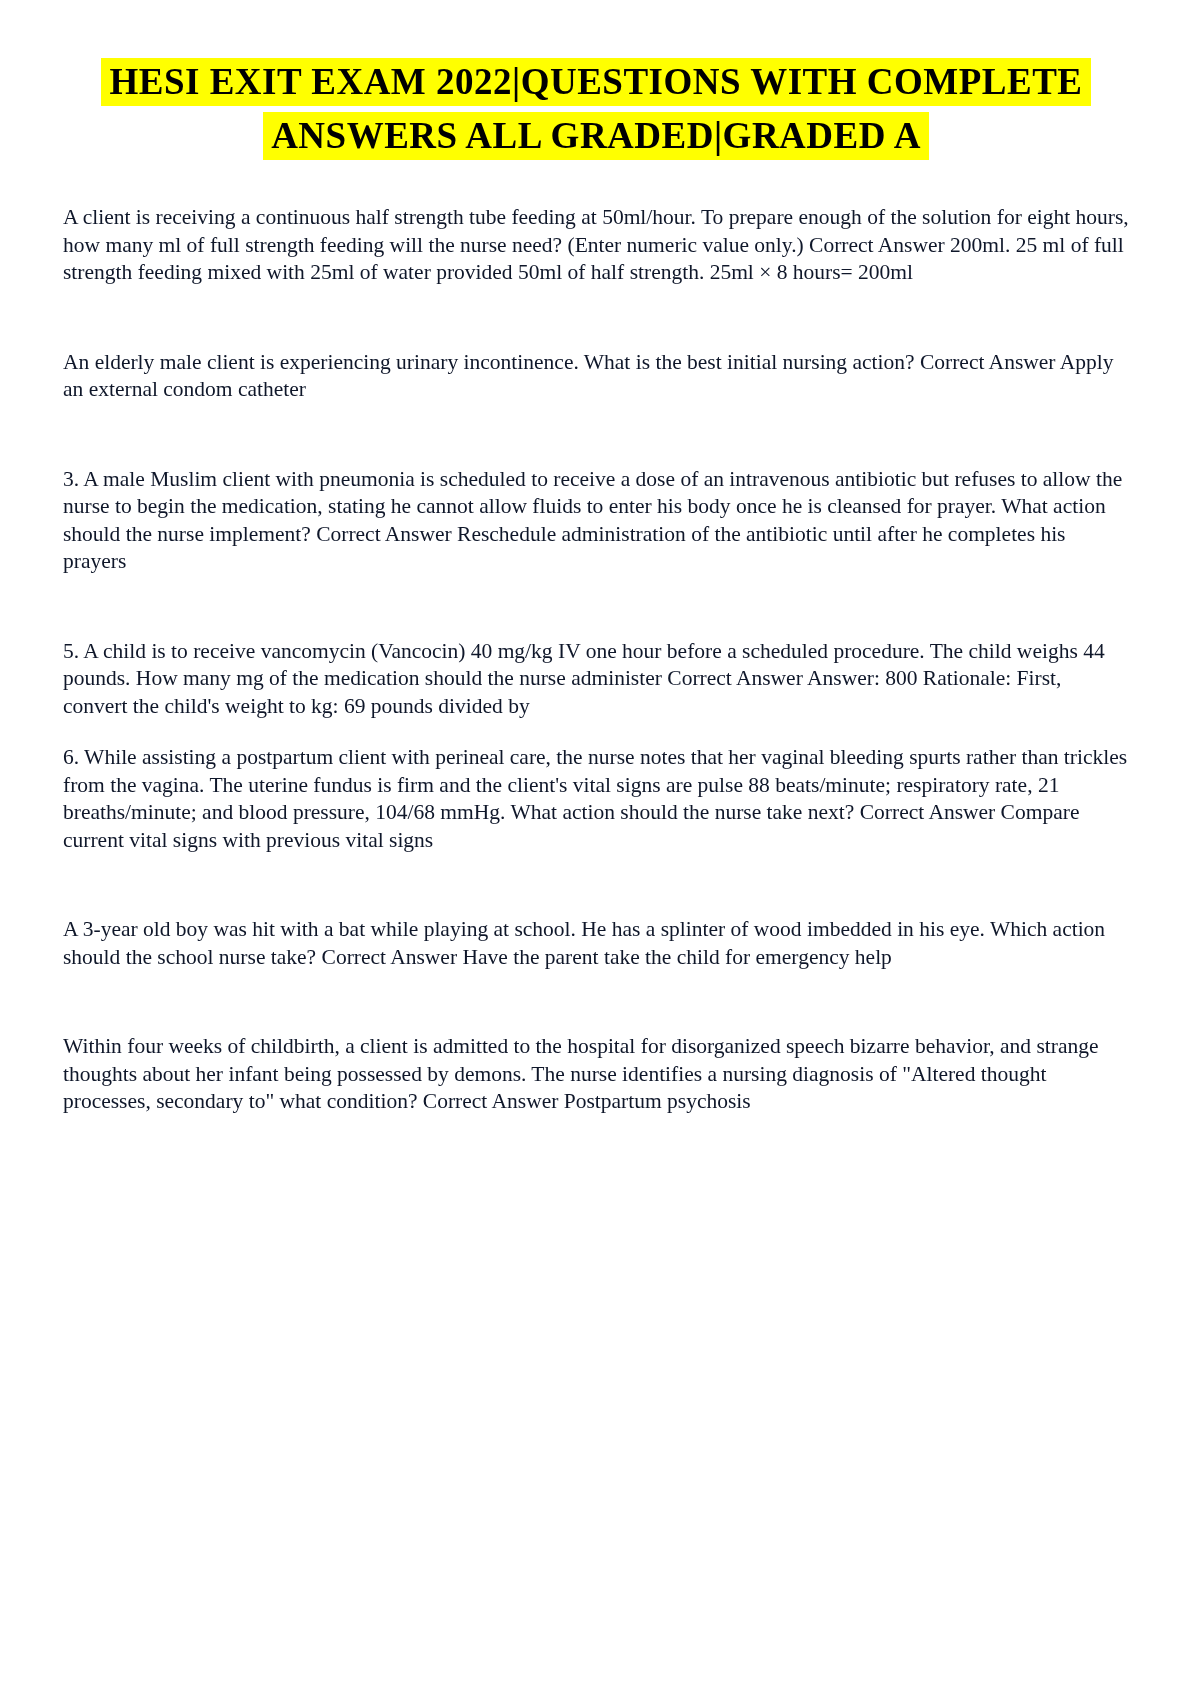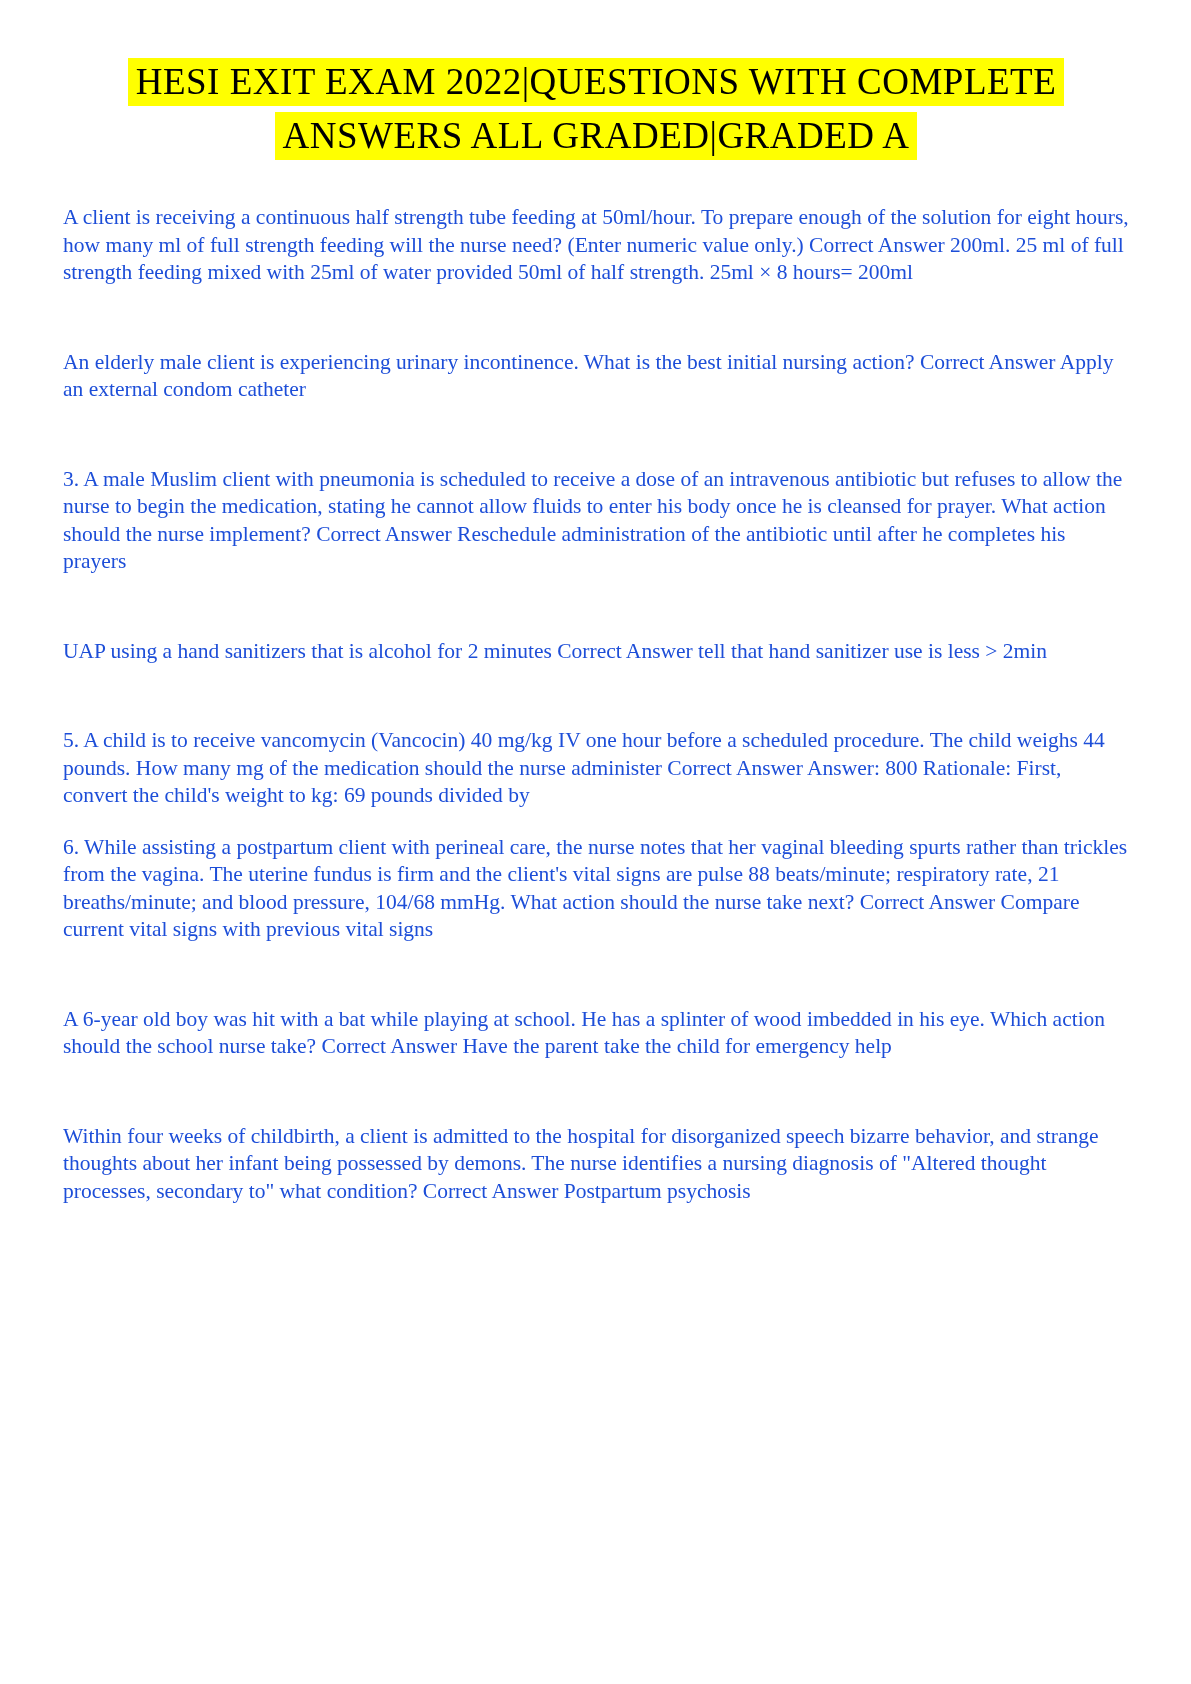--- a/index.html
+++ b/index.html
@@ -20,31 +20,31 @@
     text-align: center;
     margin-bottom: 38px;
   }
   .title-line {
     line-height: 46px;
   }
   .title-line .hl {
     display: inline-block;
     background: #ffff00;
     color: #000000;
-    font-weight: 400;
+    font-weight: 700;
     font-size: 37px;
     line-height: 45px;
     padding: 1px 8px 2px 8px;
     letter-spacing: 0.5px;
     white-space: nowrap;
   }
   .body-text p {
     font-size: 21.5px;
     line-height: 27.5px;
-    color: #1d4ed8;
+    color: #0f172a;
     margin-bottom: 62px;
     text-align: left;
   }
   .body-text p.tight {
     margin-bottom: 24px;
   }
 </style>
 </head>
 <body>
 
@@ -56,20 +56,19 @@
     </div>
     <div class="title-line">
       <span class="hl">ANSWERS ALL GRADED|GRADED A</span>
     </div>
   </div>
 
   <div class="body-text">
     <p>A client is receiving a continuous half strength tube feeding at 50ml/hour. To prepare enough of the solution for eight hours, how many ml of full strength feeding will the nurse need? (Enter numeric value only.) Correct Answer 200ml. 25 ml of full strength feeding mixed with 25ml of water provided 50ml of half strength. 25ml × 8 hours= 200ml</p>
     <p>An elderly male client is experiencing urinary incontinence. What is the best initial nursing action? Correct Answer Apply an external condom catheter</p>
     <p>3. A male Muslim client with pneumonia is scheduled to receive a dose of an intravenous antibiotic but refuses to allow the nurse to begin the medication, stating he cannot allow fluids to enter his body once he is cleansed for prayer. What action should the nurse implement? Correct Answer Reschedule administration of the antibiotic until after he completes his prayers</p>
-    <p>UAP using a hand sanitizers that is alcohol for 2 minutes Correct Answer tell that hand sanitizer use is less &gt; 2min</p>
     <p class="tight">5. A child is to receive vancomycin (Vancocin) 40 mg/kg IV one hour before a scheduled procedure. The child weighs 44 pounds. How many mg of the medication should the nurse administer Correct Answer Answer: 800 Rationale: First, convert the child's weight to kg: 69 pounds divided by</p>
     <p>6. While assisting a postpartum client with perineal care, the nurse notes that her vaginal bleeding spurts rather than trickles from the vagina. The uterine fundus is firm and the client's vital signs are pulse 88 beats/minute; respiratory rate, 21 breaths/minute; and blood pressure, 104/68 mmHg. What action should the nurse take next? Correct Answer Compare current vital signs with previous vital signs</p>
-    <p>A 6-year old boy was hit with a bat while playing at school. He has a splinter of wood imbedded in his eye. Which action should the school nurse take? Correct Answer Have the parent take the child for emergency help</p>
+    <p>A 3-year old boy was hit with a bat while playing at school. He has a splinter of wood imbedded in his eye. Which action should the school nurse take? Correct Answer Have the parent take the child for emergency help</p>
     <p>Within four weeks of childbirth, a client is admitted to the hospital for disorganized speech bizarre behavior, and strange thoughts about her infant being possessed by demons. The nurse identifies a nursing diagnosis of "Altered thought processes, secondary to" what condition? Correct Answer Postpartum psychosis</p>
   </div>
 
 </div>
 
 </body></html>

